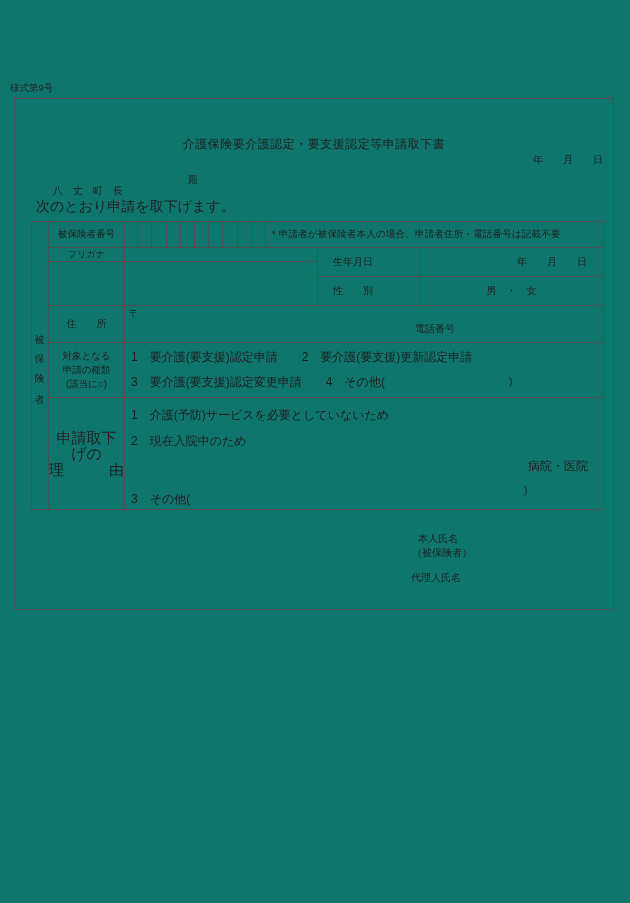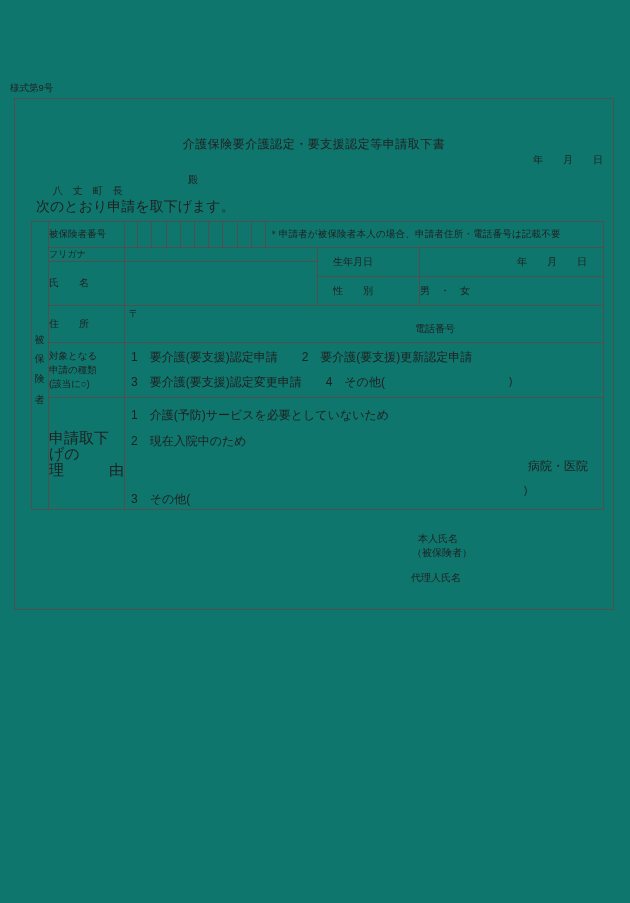--- a/index.html
+++ b/index.html
@@ -34,21 +34,21 @@
   .hl{height:1px;}
   .vl{width:1px;}
 
   .side-label{
     left:0;top:0;width:17px;height:289px;
     display:flex;align-items:center;justify-content:center;
     writing-mode:vertical-rl;
     letter-spacing:20px;line-height:17px;font-size:10px;
   }
   .cell-label{
-    left:18px;width:75px;text-align:left;
+    left:18px;width:75px;text-align:center;
     display:flex;flex-direction:column;justify-content:center;
     font-size:10px;
   }
   .boxes{
     left:93px;top:1px;width:142px;height:25px;
     display:flex;
   }
   .numbox{flex:1;border-right:1px solid var(--line);}
   .number-note{left:238px;top:0;height:26px;line-height:26px;font-size:9.5px;letter-spacing:0.2px;}
 
@@ -106,21 +106,20 @@
           <div class="numbox"></div>
           <div class="numbox"></div>
           <div class="numbox"></div>
           <div class="numbox"></div>
           <div class="numbox"></div>
         </div>
       <div class="abs number-note">＊申請者が被保険者本人の場合、申請者住所・電話番号は記載不要</div>
 
       <div class="abs cell-label" style="top:26px;height:14px;font-size:9px;">フリガナ</div>
 
-      <div class="abs cell-label pre" style="top:40px;height:44px;">氏　　名</div>
 
       <div class="abs cell-label birth-label" style="top:26px;height:29px;">生年月日</div>
       <div class="abs cell-label birth-value pre" style="top:26px;height:29px;text-align:right;padding-right:16px;">年　　月　　日</div>
       <div class="abs cell-label birth-label pre" style="top:55px;height:29px;">性　　別</div>
       <div class="abs cell-label birth-value pre" style="top:55px;height:29px;">男　・　女</div>
 
       <div class="abs cell-label pre" style="top:84px;height:37px;">住　　所</div>
       <div class="abs" style="left:98px;top:86px;font-size:10px;">〒</div>
       <div class="abs" style="left:384px;top:101px;font-size:10px;">電話番号</div>
 

